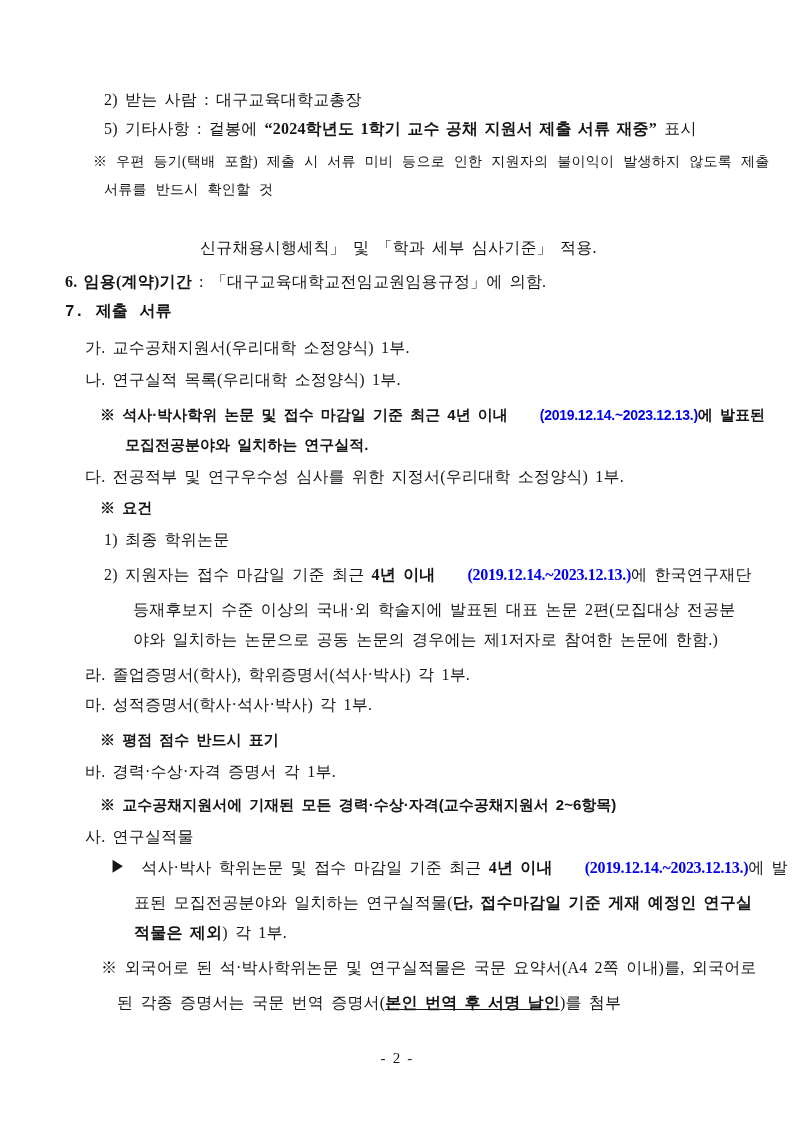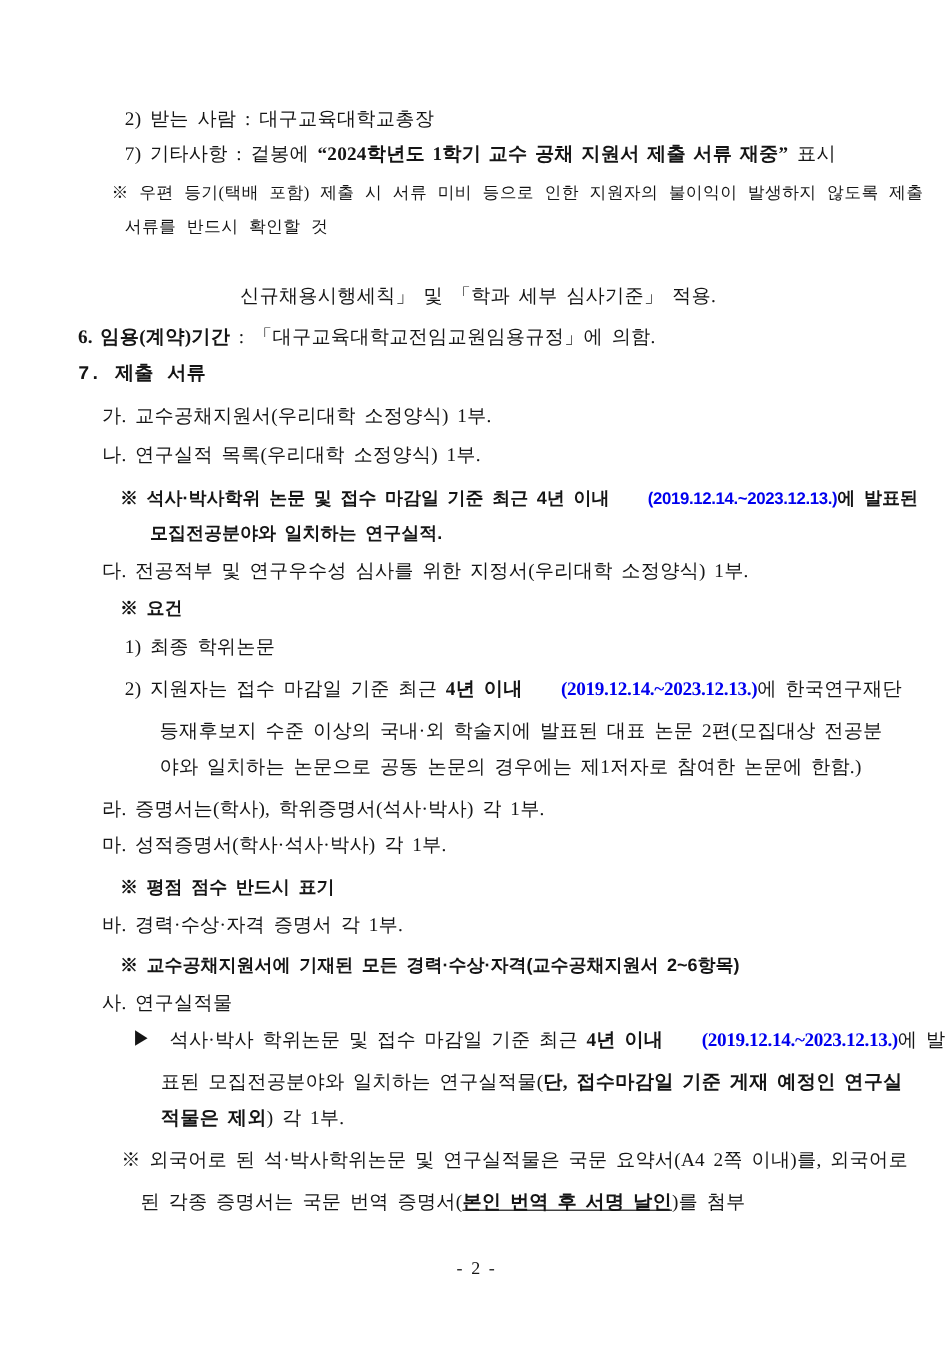--- a/index.html
+++ b/index.html
@@ -38,21 +38,21 @@
   
   .ctr { left: 0; width: 793px; text-align: center; font-size: 15px; }
 </style>
 </head>
 <body>
 
 <div class="page">
 
   <div class="ln sr" style="top:84px;left:104px">2) 받는 사람 : 대구교육대학교총장</div>
 
-  <div class="ln sr" style="top:113px;left:104px"><span>7) 기타사항 : 겉봉에 </span><span class="bgl">“2024학년도 1학기 교수 공채 지원서 제출 서류 재중”</span><span> 표시</span></div>
+  <div class="ln sr" style="top:113px;left:104px"><span>5) 기타사항 : 겉봉에 </span><span class="bgl">“2024학년도 1학기 교수 공채 지원서 제출 서류 재중”</span><span> 표시</span></div>
 
   <div class="ln sm" style="top:146px;left:93px">※ 우편 등기(택배 포함) 제출 시 서류 미비 등으로 인한 지원자의 불이익이 발생하지 않도록 제출</div>
   <div class="ln sm" style="top:174px;left:104px">서류를 반드시 확인할 것</div>
 
   <div class="ln sr" style="top:232px;left:200px">신규채용시행세칙」 및 「학과 세부 심사기준」 적용.</div>
 
   <div class="ln sr" style="top:266px;left:65px"><span class="bgl">6. 임용(계약)기간</span><span> : 「대구교육대학교전임교원임용규정」에 의함.</span></div>
 
   <div class="ln bgl" style="top:296px;left:65px">7. 제출 서류</div>
 
@@ -65,21 +65,21 @@
   <div class="ln sr" style="top:461px;left:85px">다. 전공적부 및 연구우수성 심사를 위한 지정서(우리대학 소정양식) 1부.</div>
 
   <div class="ln bg" style="top:492px;left:100px">※ 요건</div>
 
   <div class="ln sr" style="top:524px;left:104px">1) 최종 학위논문</div>
 
   <div class="ln sr" style="top:559px;left:104px"><span>2) 지원자는 접수 마감일 기준 최근 </span><span class="bg">4년 이내</span><span class="bb">(2019.12.14.~2023.12.13.)</span><span>에 한국연구재단</span></div>
   <div class="ln sr" style="top:594px;left:133px">등재후보지 수준 이상의 국내·외 학술지에 발표된 대표 논문 2편(모집대상 전공분</div>
   <div class="ln sr" style="top:624px;left:133px">야와 일치하는 논문으로 공동 논문의 경우에는 제1저자로 참여한 논문에 한함.)</div>
 
-  <div class="ln sr" style="top:659px;left:85px">라. 증명서는(학사), 학위증명서(석사·박사) 각 1부.</div>
+  <div class="ln sr" style="top:659px;left:85px">라. 졸업증명서(학사), 학위증명서(석사·박사) 각 1부.</div>
   <div class="ln sr" style="top:689px;left:85px">마. 성적증명서(학사·석사·박사) 각 1부.</div>
 
   <div class="ln bg" style="top:724px;left:100px">※ 평점 점수 반드시 표기</div>
 
   <div class="ln sr" style="top:756px;left:85px">바. 경력·수상·자격 증명서 각 1부.</div>
 
   <div class="ln bg" style="top:789px;left:100px">※ 교수공채지원서에 기재된 모든 경력·수상·자격(교수공채지원서 2~6항목)</div>
 
   <div class="ln sr" style="top:821px;left:85px">사. 연구실적물</div>
 

